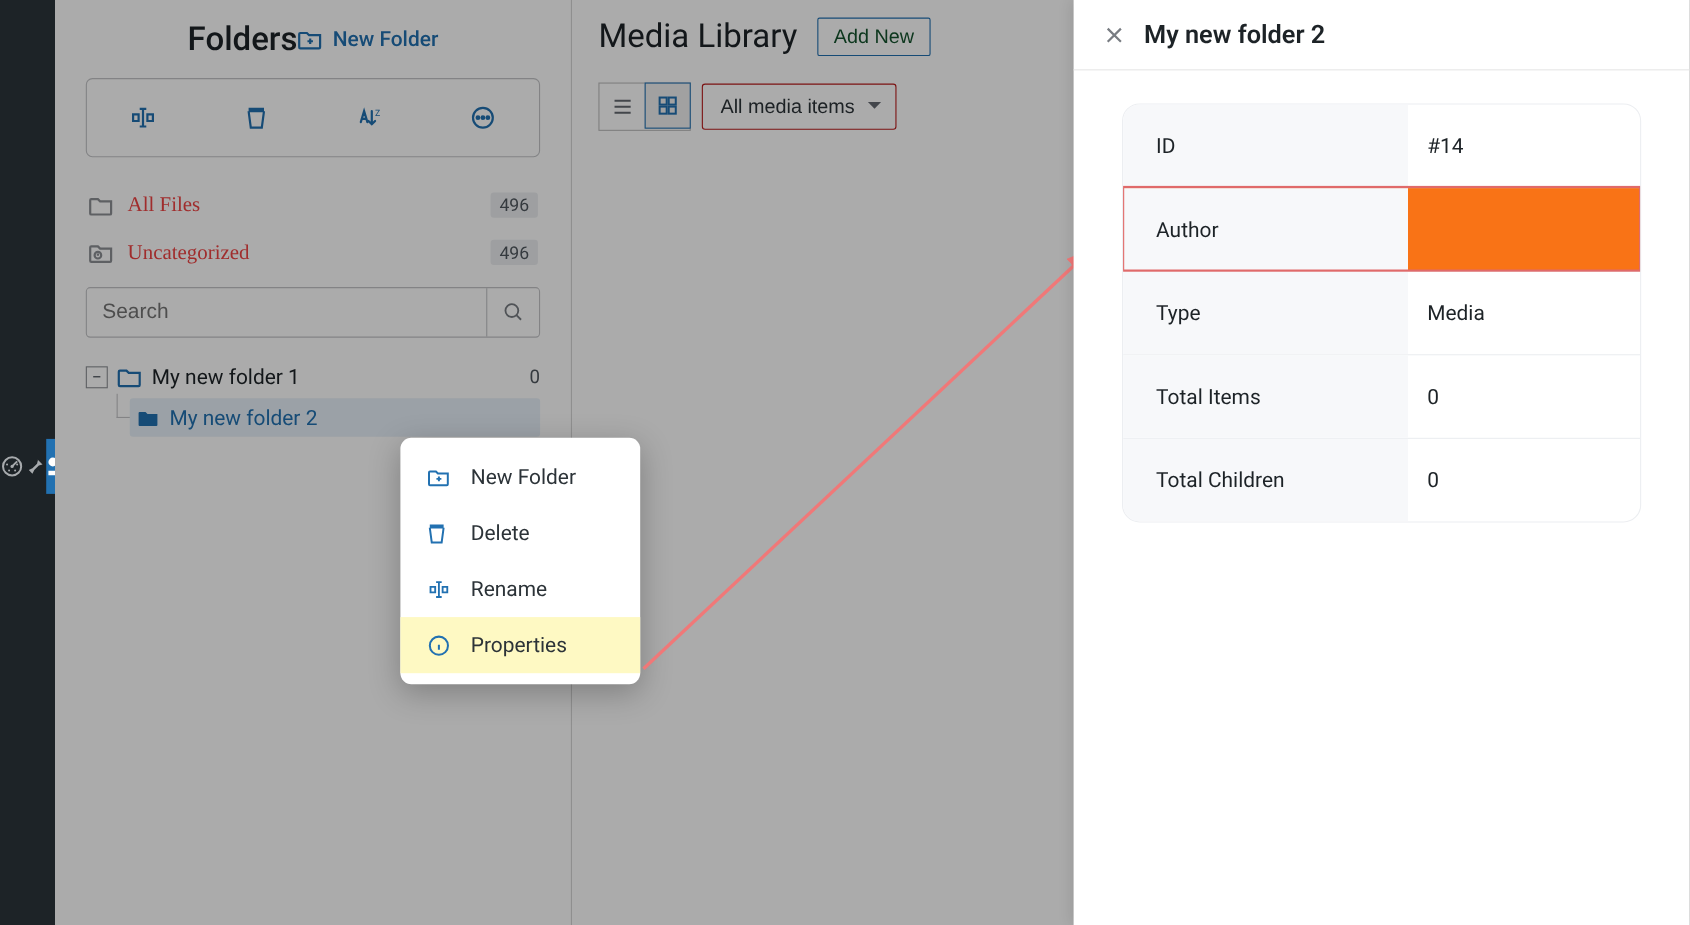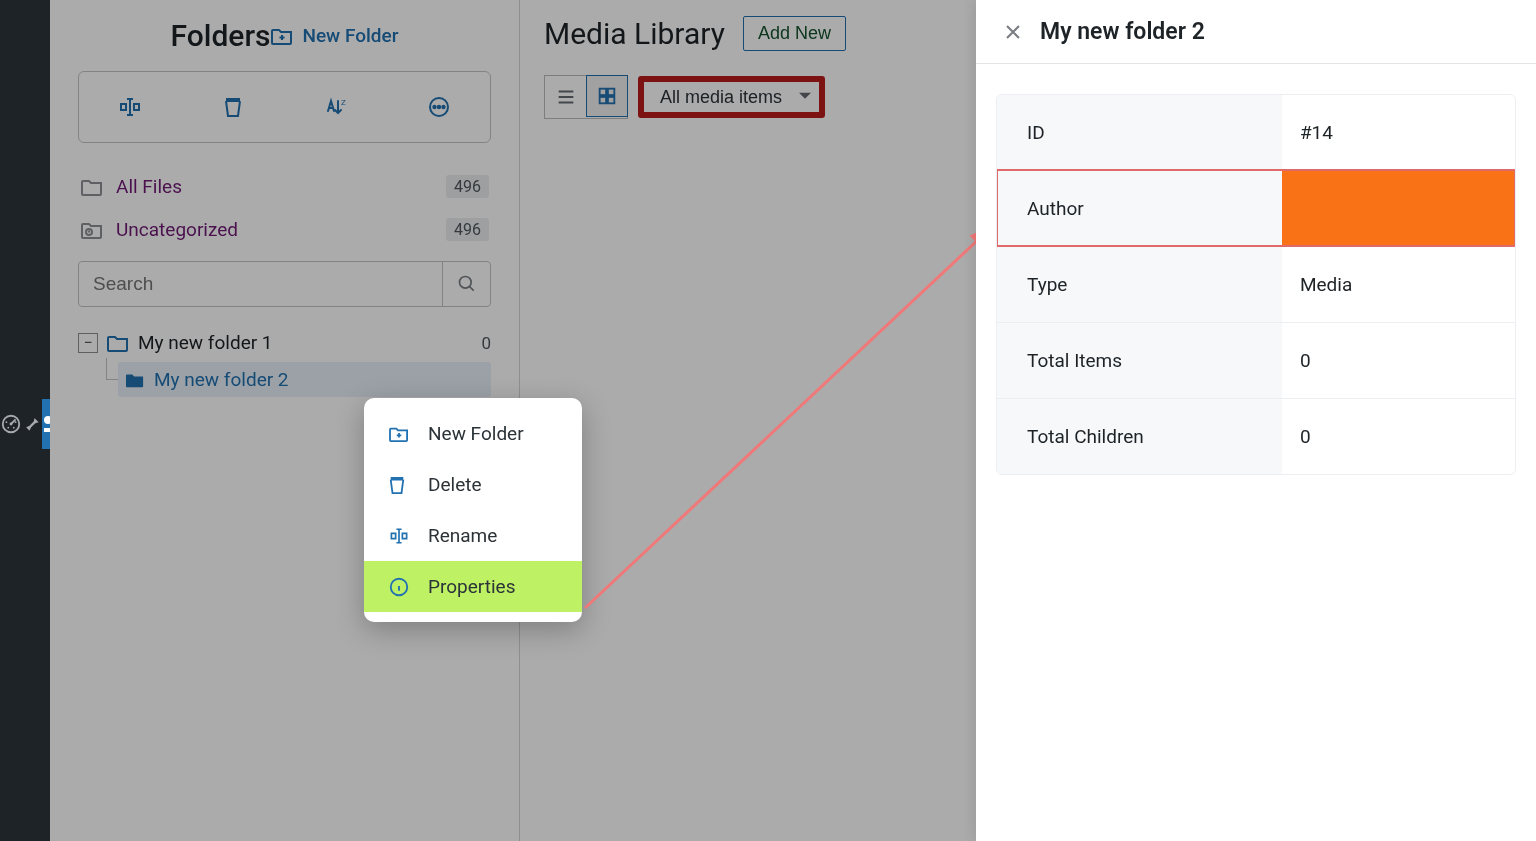--- a/index.html
+++ b/index.html
@@ -46,21 +46,21 @@
   }
   .toolbar {
     display: flex; border: 1px solid #c3c4c7; border-radius: 6px; height: 72px;
     align-items: center; justify-content: space-around; margin-bottom: 22px;
   }
   .toolbar-btn { color: #2271b1; cursor: pointer; width: 25%; display:flex; align-items:center; justify-content:center; }
   .folder-row {
     display: flex; align-items: center; padding: 10px 2px; font-size: 19px;
   }
   .folder-row .ic { color: #8c8f94; margin-right: 12px; }
-  .folder-row .label { flex: 1; color: #701a75; }
+  .folder-row .label { flex: 1; color: #ef4444; font-family: Liberation Serif, serif; }
   .count-badge {
     background: #eceef1; color: #50575e; font-size: 16px; padding: 2px 8px; border-radius: 3px;
   }
   .search-row {
     display: flex; border: 1px solid #c3c4c7; border-radius: 4px; height: 46px; margin-top: 10px;
   }
   .search-row input {
     flex: 1; border: none; padding: 0 14px; font-size: 19px; background: transparent; outline: none;
     color: #50575e;
   }
@@ -99,21 +99,21 @@
   }
   .media-controls {
     display:flex; gap:10px; align-items:center;
   }
   .view-toggle {
     display:flex; border:1px solid #bdbdbd;
   }
   .view-toggle div { width:42px; height:42px; display:flex;align-items:center;justify-content:center; color:#646970; cursor:pointer;}
   .view-toggle div.active { background:#f0f0f1; color:#2271b1; border:1px solid #2271b1; margin:-1px;}
   .filter-select {
-    height:42px; border:6px solid #b91c1c; padding:0 36px 0 16px; font-size:18px;
+    height:42px; border:1px solid #b91c1c; padding:0 36px 0 16px; font-size:18px;
     border-radius:3px; color:#2c3338; background:#fff; appearance:none; cursor:pointer;
     position:relative;
   }
   .filter-wrap { position:relative; }
   .filter-wrap:after {
     content:""; position:absolute; right:14px; top:50%; transform:translateY(-35%);
     border:6px solid transparent; border-top-color:#646970;
   }
   .empty-msg {
     text-align:center; color:#50575e; font-size:20px; padding-top:210px;
@@ -128,37 +128,37 @@
   
   .context-menu {
     position:absolute; left:364px; top:398px; width:218px;
     background:#fff; border-radius:10px; box-shadow:0 8px 28px rgba(0,0,0,.25);
     padding:10px 0; z-index:50;
   }
   .ctx-item {
     display:flex; align-items:center; gap:16px; padding:14px 24px; font-size:19px;
     color:#2c3338; cursor:pointer;
   }
-  .ctx-item:hover, .ctx-item.hover { background:#bef264; }
+  .ctx-item:hover, .ctx-item.hover { background:#fef9c3; }
   .ctx-item .ic { color:#2271b1; width:24px; display:flex; }
   .ctx-item.del .ic { color:#2271b1;}
 
   
   .props-panel {
     position:absolute; right:0; top:0; width:560px; height:100%;
     background:#fff; z-index:60; box-shadow:-2px 0 12px rgba(0,0,0,.1);
   }
   .props-head {
     display:flex; align-items:center; gap:18px; padding:18px 28px;
     border-bottom:1px solid #e5e5e5;
   }
   .close-x { color:#787c82; cursor:pointer; font-size:20px; }
   .props-head h2 { font-size:23px; font-weight:600; }
   .props-table {
-    margin:30px 20px; border:1px solid #eceef1; border-radius:6px; overflow:hidden;
+    margin:30px 44px; border:1px solid #eceef1; border-radius:16px; overflow:hidden;
   }
   .prow {
     display:flex; border-top:1px solid #eceef1;
   }
   .prow:first-child { border-top:none; }
   .prow .k {
     width:55%; padding:26px 30px; background:#f7f8fa; font-size:19px;
   }
   .prow .v {
     flex:1; padding:26px 18px; font-size:19px; display:flex; align-items:center; gap:10px;

